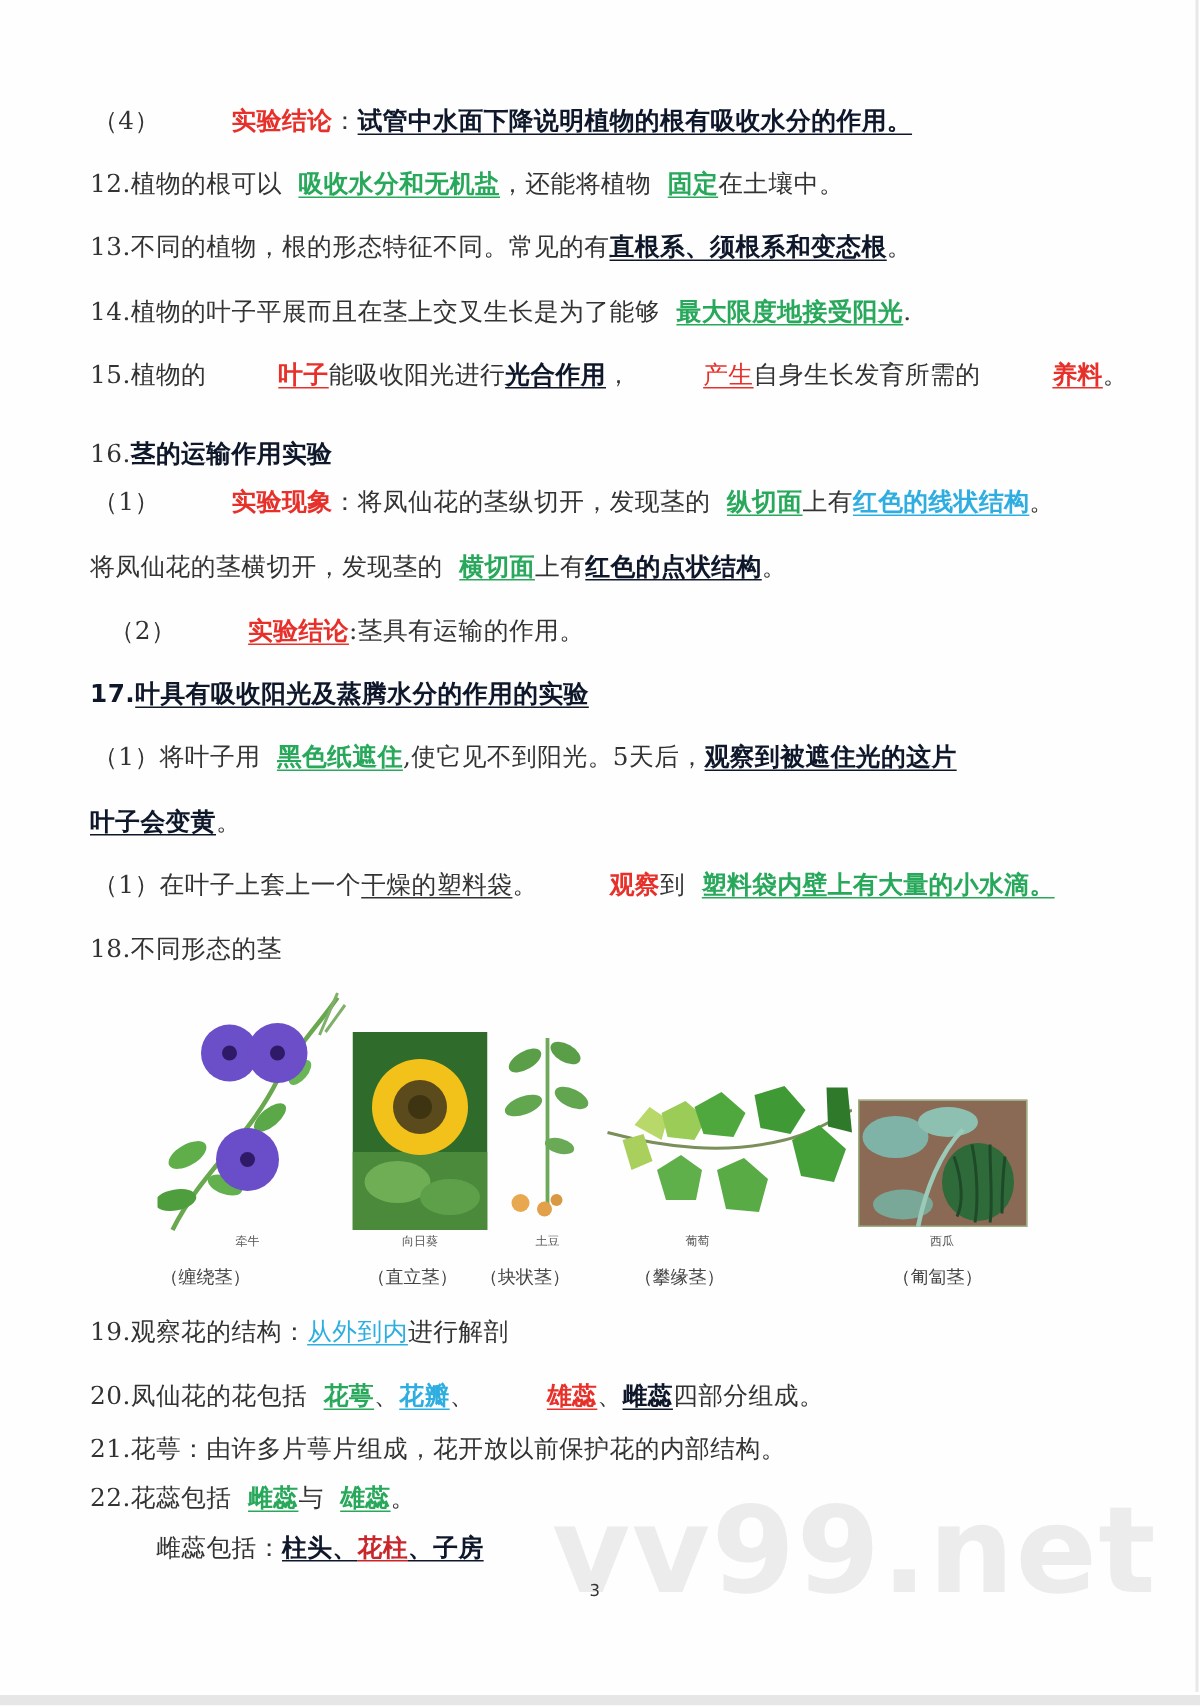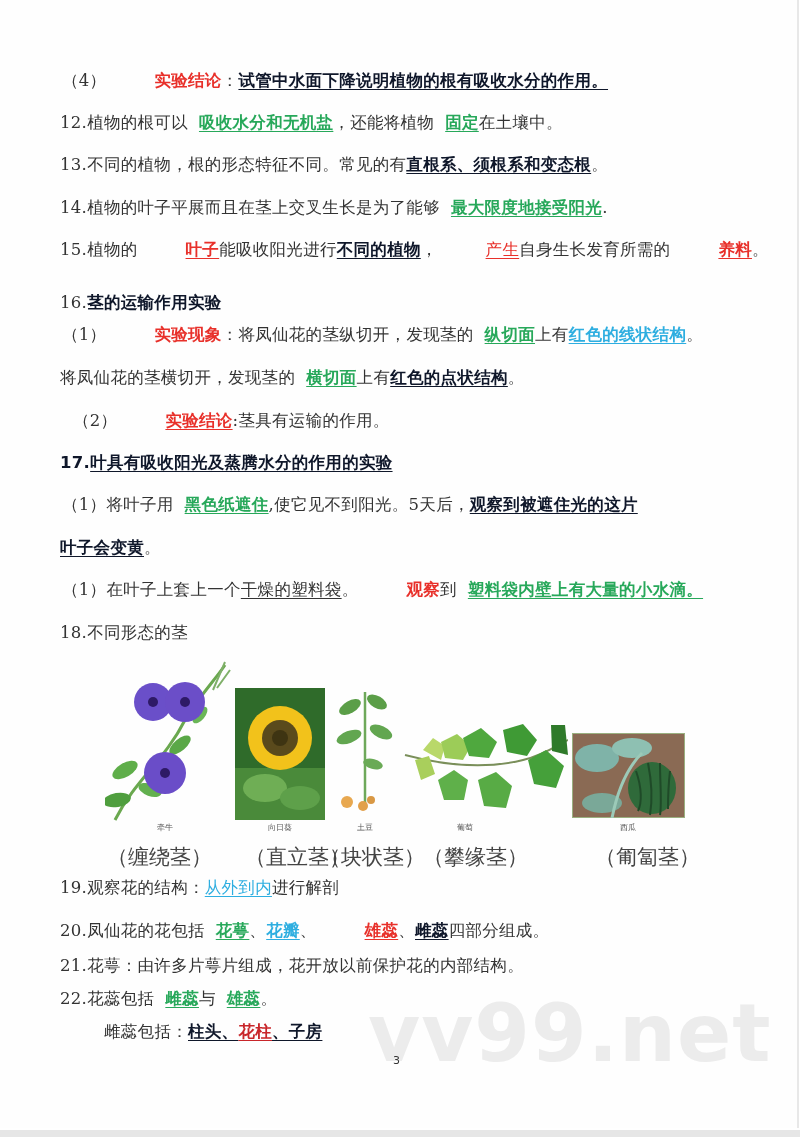--- a/index.html
+++ b/index.html
@@ -29,21 +29,21 @@
   .c-cyan { color:#2eaee0; }
   .c-dark { color:#333333; }
   .c-darkred { color:#c8262a; }
 
   .fig { position:absolute; top:660px; left:105px; width:590px; height:210px; }
   .plant { position:absolute; }
   .sublabel {
     position:absolute; font-family:"DejaVu Sans","Liberation Sans",sans-serif;
     font-size:8px; color:#555; text-align:center;
   }
-  .caption { position:absolute; font-size:21px; color:#444; white-space:nowrap; }
+  .caption { position:absolute; font-size:12px; color:#444; white-space:nowrap; }
 
   .pagenum {
     position:absolute; left:393px; top:1054px; font-size:11px; color:#333;
     font-family:"DejaVu Sans","Liberation Sans",sans-serif;
   }
   .watermark {
     position:absolute; left:368px; top:994px; font-size:80px; font-weight:bold;
     font-family:"DejaVu Sans","Liberation Sans",sans-serif; color:#ececec; letter-spacing:1px;
     line-height:80px;
   }
@@ -54,21 +54,21 @@
 <div class="page"></div>
 <div class="bottom-bar"></div>
 
 <div class="watermark">vv99.net</div>
 
 <div id="lines">
     <div class="line" style="top: 70px; left: 62px;"><span class="seg">（4）</span><span class="seg c-red b">实验结论</span><span class="seg">：</span><span class="seg c-blue b u">试管中水面下降说明植物的根有吸收水分的作用。</span></div>
     <div class="line" style="top: 112px;"><span class="seg">12.植物的根可以</span><span class="seg c-green b u">吸收水分和无机盐</span><span class="seg">，还能将植物</span><span class="seg c-green b u">固定</span><span class="seg">在土壤中。</span></div>
     <div class="line" style="top: 154px;"><span class="seg">13.不同的植物，根的形态特征不同。常见的有</span><span class="seg c-blue b u">直根系、须根系和变态根</span><span class="seg">。</span></div>
     <div class="line" style="top: 197px;"><span class="seg">14.植物的叶子平展而且在茎上交叉生长是为了能够</span><span class="seg c-green b u">最大限度地接受阳光</span><span class="seg">.</span></div>
-    <div class="line" style="top: 239px;"><span class="seg">15.植物的</span><span class="seg c-red b u">叶子</span><span class="seg">能吸收阳光进行</span><span class="seg c-blue b u">不同的植物</span><span class="seg">，</span><span class="seg c-red u">产生</span><span class="seg">自身生长发育所需的</span><span class="seg c-red b u">养料</span><span class="seg">。</span></div>
+    <div class="line" style="top: 239px;"><span class="seg">15.植物的</span><span class="seg c-red b u">叶子</span><span class="seg">能吸收阳光进行</span><span class="seg c-blue b u">光合作用</span><span class="seg">，</span><span class="seg c-red u">产生</span><span class="seg">自身生长发育所需的</span><span class="seg c-red b u">养料</span><span class="seg">。</span></div>
     <div class="line" style="top: 292px;"><span class="seg">16.</span><span class="seg c-blue b">茎的运输作用实验</span></div>
     <div class="line" style="top: 324px; left: 62px;"><span class="seg">（1）</span><span class="seg c-red b">实验现象</span><span class="seg">：将凤仙花的茎纵切开，发现茎的</span><span class="seg c-green b u">纵切面</span><span class="seg">上有</span><span class="seg c-cyan b u">红色的线状结构</span><span class="seg">。</span></div>
     <div class="line" style="top: 367px;"><span class="seg">将凤仙花的茎横切开，发现茎的</span><span class="seg c-green b u">横切面</span><span class="seg">上有</span><span class="seg c-blue b u">红色的点状结构</span><span class="seg">。</span></div>
     <div class="line" style="top: 410px; left: 73px;"><span class="seg">（2）</span><span class="seg c-red b u">实验结论</span><span class="seg">:茎具有运输的作用。</span></div>
     <div class="line" style="top: 452px;"><span class="seg c-blue b">17.</span><span class="seg c-blue b u">叶具有吸收阳光及蒸腾水分的作用的实验</span></div>
     <div class="line" style="top: 494px; left: 62px;"><span class="seg">（1）将叶子用</span><span class="seg c-green b u">黑色纸遮住</span><span class="seg">,使它见不到阳光。5天后，</span><span class="seg c-blue b u">观察到被遮住光的这片</span></div>
     <div class="line" style="top: 537px;"><span class="seg c-blue b u">叶子会变黄</span><span class="seg">。</span></div>
     <div class="line" style="top: 579px; left: 62px;"><span class="seg">（1）在叶子上套上一个</span><span class="seg c-dark u">干燥的塑料袋</span><span class="seg">。</span><span class="seg c-red b">观察</span><span class="seg">到</span><span class="seg c-green b u">塑料袋内壁上有大量的小水滴。</span></div>
     <div class="line" style="top: 622px;"><span class="seg">18.不同形态的茎</span></div>
     <div class="line" style="top: 877px;"><span class="seg">19.观察花的结构：</span><span class="seg c-cyan u">从外到内</span><span class="seg">进行解剖</span></div>

